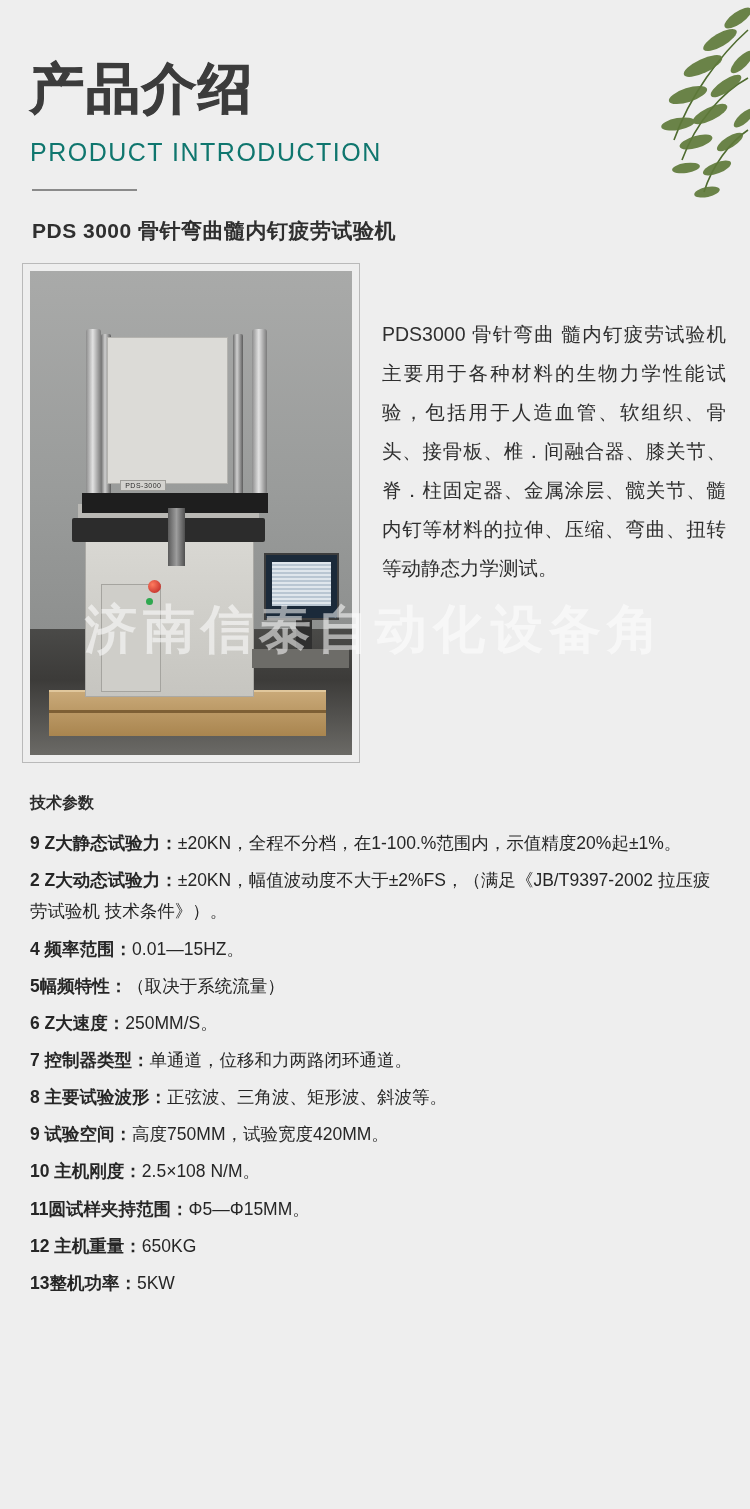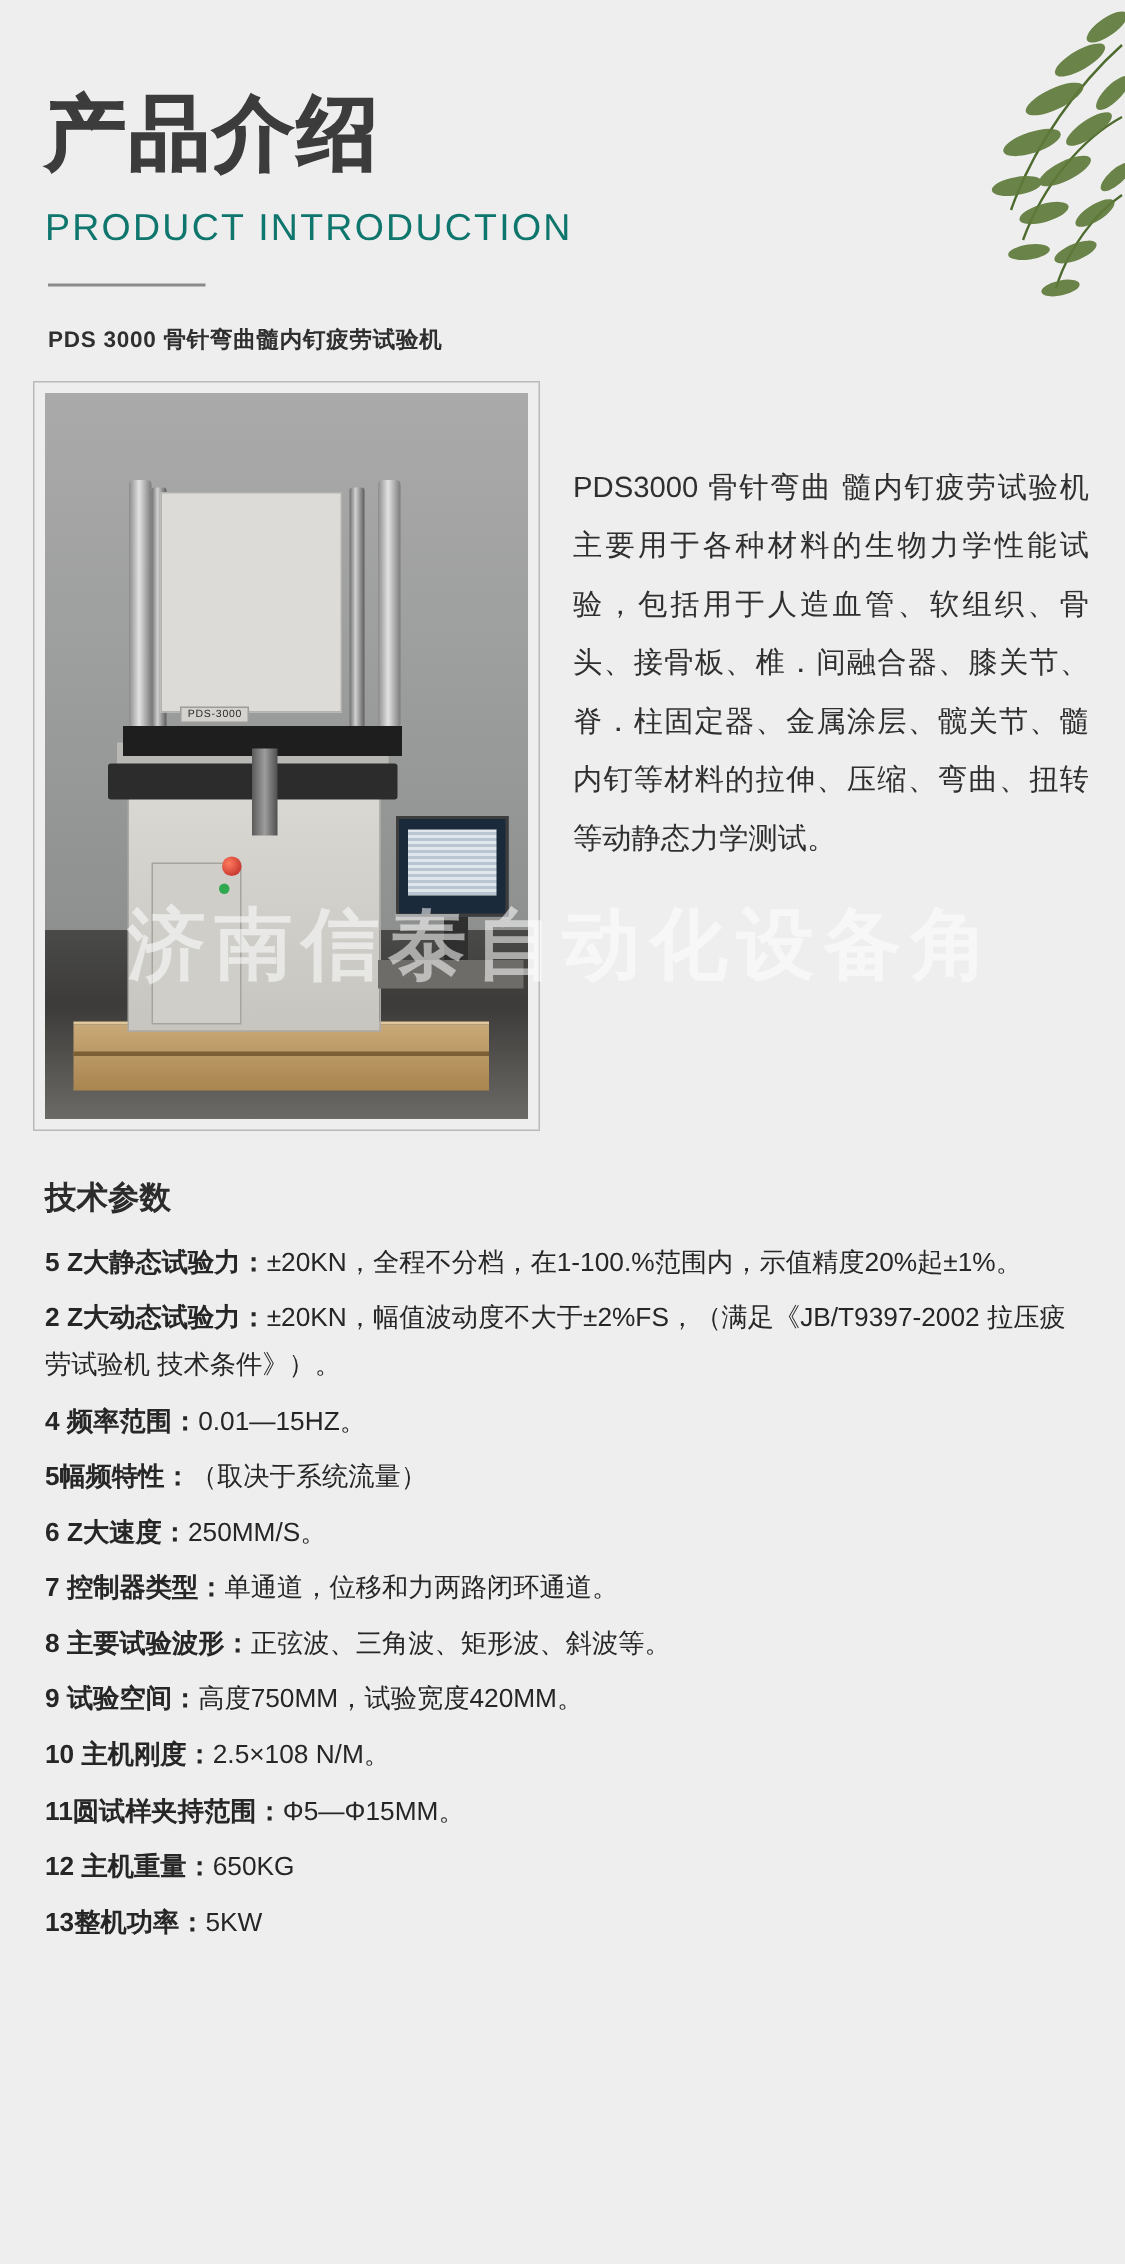--- a/index.html
+++ b/index.html
@@ -51,21 +51,21 @@
     margin-top: 18px;
     font-weight: 400;
   }
   .rule {
     width: 105px;
     height: 2px;
     background: #8a8a8a;
     margin: 22px 0 0 2px;
   }
   .subtitle {
-    font-size: 15px;
+    font-size: 21px;
     font-weight: bold;
     color: #2f2f2f;
     margin: 26px 0 0 2px;
     letter-spacing: 0.5px;
   }
   
   .product {
     display: flex;
     margin: 18px 0 0 22px;
     align-items: flex-start;
@@ -271,21 +271,21 @@
     font-size: 19.5px;
     line-height: 2.0;
     color: #2f2f2f;
     text-align: justify;
   }
   
   .specs {
     margin: 30px 30px 0 30px;
   }
   .specs-title {
-    font-size: 21px;
+    font-size: 16px;
     font-weight: bold;
     color: #2c2c2c;
     margin-bottom: 14px;
   }
   .spec-item {
     font-size: 17.5px;
     line-height: 1.78;
     color: #262626;
     margin-bottom: 6px;
   }
@@ -361,21 +361,21 @@
     </div>
     <div class="desc">PDS3000 骨针弯曲 髓内钉疲劳试验机主要用于各种材料的生物力学性能试验，包括用于人造血管、软组织、骨头、接骨板、椎．间融合器、膝关节、脊．柱固定器、金属涂层、髋关节、髓内钉等材料的拉伸、压缩、弯曲、扭转等动静态力学测试。</div>
   </div>
 
   <div class="watermark">济南信泰自动化设备角</div>
 
   <div class="specs">
     <div class="specs-title">技术参数</div>
 
     <div class="spec-item">
-      <span class="k">5 Z大静态试验力：</span><span class="v">±20KN，全程不分档，在1-100.%范围内，示值精度20%起±1%。</span>
+      <span class="k">9 Z大静态试验力：</span><span class="v">±20KN，全程不分档，在1-100.%范围内，示值精度20%起±1%。</span>
     </div>
     <div class="spec-item">
       <span class="k">2 Z大动态试验力：</span><span class="v">±20KN，幅值波动度不大于±2%FS，（满足《JB/T9397-2002 拉压疲劳试验机 技术条件》）。</span>
     </div>
     <div class="spec-item">
       <span class="k">4 频率范围：</span><span class="v">0.01—15HZ。</span>
     </div>
     <div class="spec-item">
       <span class="k">5幅频特性：</span><span class="v">（取决于系统流量）</span>
     </div>

